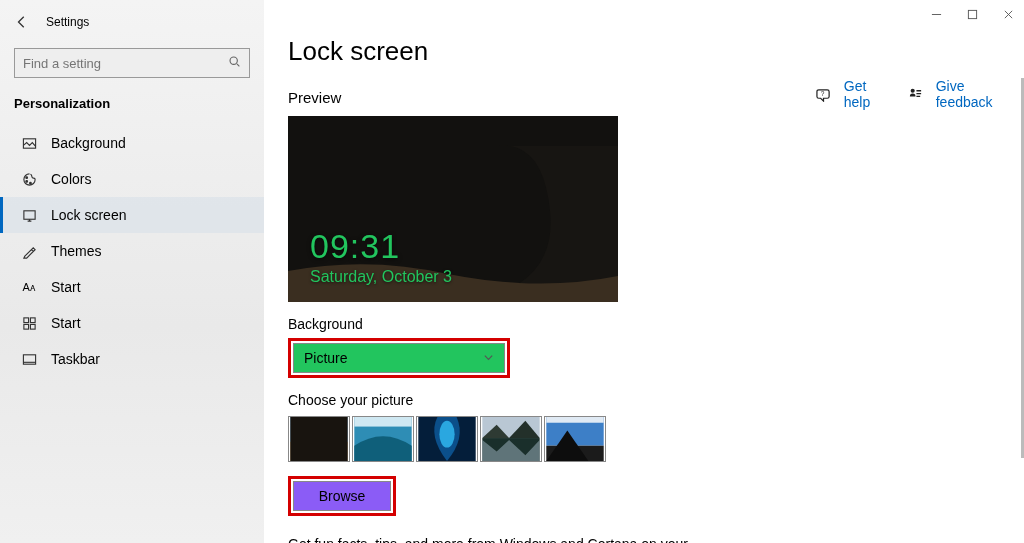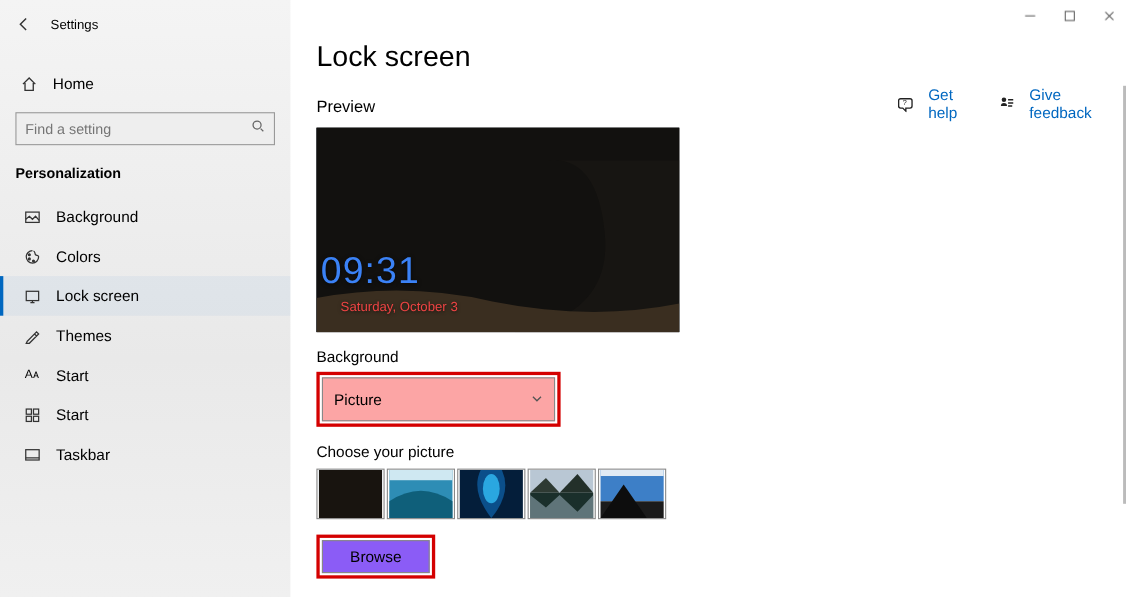--- a/index.html
+++ b/index.html
@@ -18,25 +18,25 @@
   .nav { display:flex; flex-direction:column; }
   .nav-item { display:flex; align-items:center; gap:14px; padding: 10px 0 10px 18px; font-size:14px; cursor:pointer; border-left:3px solid transparent; }
   .nav-item.selected { border-left:3px solid #0067c0; background: rgba(0,103,192,0.05); }
   .nav-icon { width:16px; display:flex; justify-content:center; }
   
   .main { flex:1; padding: 36px 24px 0 24px; overflow:auto; }
   .page-title { font-size: 26px; font-weight: 400; margin-bottom: 22px; }
   .section-title { font-size: 15px; margin-bottom: 10px; }
   .preview-img { width: 330px; height: 186px; background:#000; position:relative; overflow:hidden; }
   .preview-img svg { width:100%; height:100%; display:block; }
-  .preview-time { position:absolute; left:4px; bottom:36px; color:#3b82f6; font-size: 34px; font-weight:300; letter-spacing:1px; text-shadow:0 1px 4px rgba(0,0,0,.6); }
-  .preview-date { position:absolute; left:22px; bottom:16px; color:#ef4444; font-size:12px; text-shadow:0 1px 3px rgba(0,0,0,.6);text-align:right; }
+  .preview-time { position:absolute; left:22px; bottom:36px; color:#22c55e; font-size: 34px; font-weight:300; letter-spacing:1px; text-shadow:0 1px 4px rgba(0,0,0,.6); }
+  .preview-date { position:absolute; left:22px; bottom:16px; color:#22c55e; font-size:16px; text-shadow:0 1px 3px rgba(0,0,0,.6);text-align:right; }
   .field-label { font-size: 14px; margin: 14px 0 6px 0; }
   .highlight-red { border: 3px solid #d40000; display:inline-block; padding:2px; }
-  .dropdown { width: 212px; height: 40px; border:1px solid #888; display:flex; align-items:center; justify-content:space-between; padding:0 10px; font-size:14px; cursor:pointer; background:#fca5a5; }
+  .dropdown { width: 212px; height: 30px; border:1px solid #888; display:flex; align-items:center; justify-content:space-between; padding:0 10px; font-size:14px; cursor:pointer; background:#22c55e; }
   .thumbs { display:flex; gap:2px; margin-top:8px; }
   .thumb { width:62px; height:46px; border:1px solid #888; overflow:hidden; cursor:pointer; }
   .thumb svg { width:100%; height:100%; display:block; }
   .browse-row { margin-top: 14px; }
   .browse-btn { width:98px; height:30px; border:1px solid #888; background:#8b5cf6; font-size:14px; cursor:pointer; }
   .more-text { font-size:14px; margin-top: 20px; max-width: 400px; }
   
   .right-links { position:absolute; left: 816px; top: 78px; display:flex; flex-direction:row; gap:12px; font-size:14px; }
   .right-links a { color:#0067c0; text-decoration:none; cursor:pointer; }
   .rl-row { display:flex; align-items:center; gap:12px; }
@@ -55,28 +55,20 @@
   <aside class="sidebar">
     <div class="sidebar-header">
       <span class="back-btn">
         <svg viewBox="0 0 16 16" width="14" height="14" stroke="#333" fill="none" stroke-width="1.5">
             <path d="M10 2 L4 8 L10 14"></path>
           </svg>
       </span>
       <span class="title">Settings</span>
     </div>
 
-    <div class="home-row">
-      <span class="nav-icon">
-        <svg viewBox="0 0 16 16" width="15" height="15" stroke="#333" fill="none" stroke-width="1.3">
-            <path d="M2 8 L8 2 L14 8 M4 7 V14 H12 V7"></path>
-          </svg>
-      </span>
-      <span>Home</span>
-    </div>
 
     <div class="search-wrap">
       <div class="search">
         <input placeholder="Find a setting" style="">
         <span>
           <svg viewBox="0 0 16 16" width="13" height="13" stroke="#666" fill="none" stroke-width="1.4">
               <circle cx="7" cy="7" r="4.5"></circle>
               <path d="M11 11 L14 14"></path>
             </svg>
         </span>

